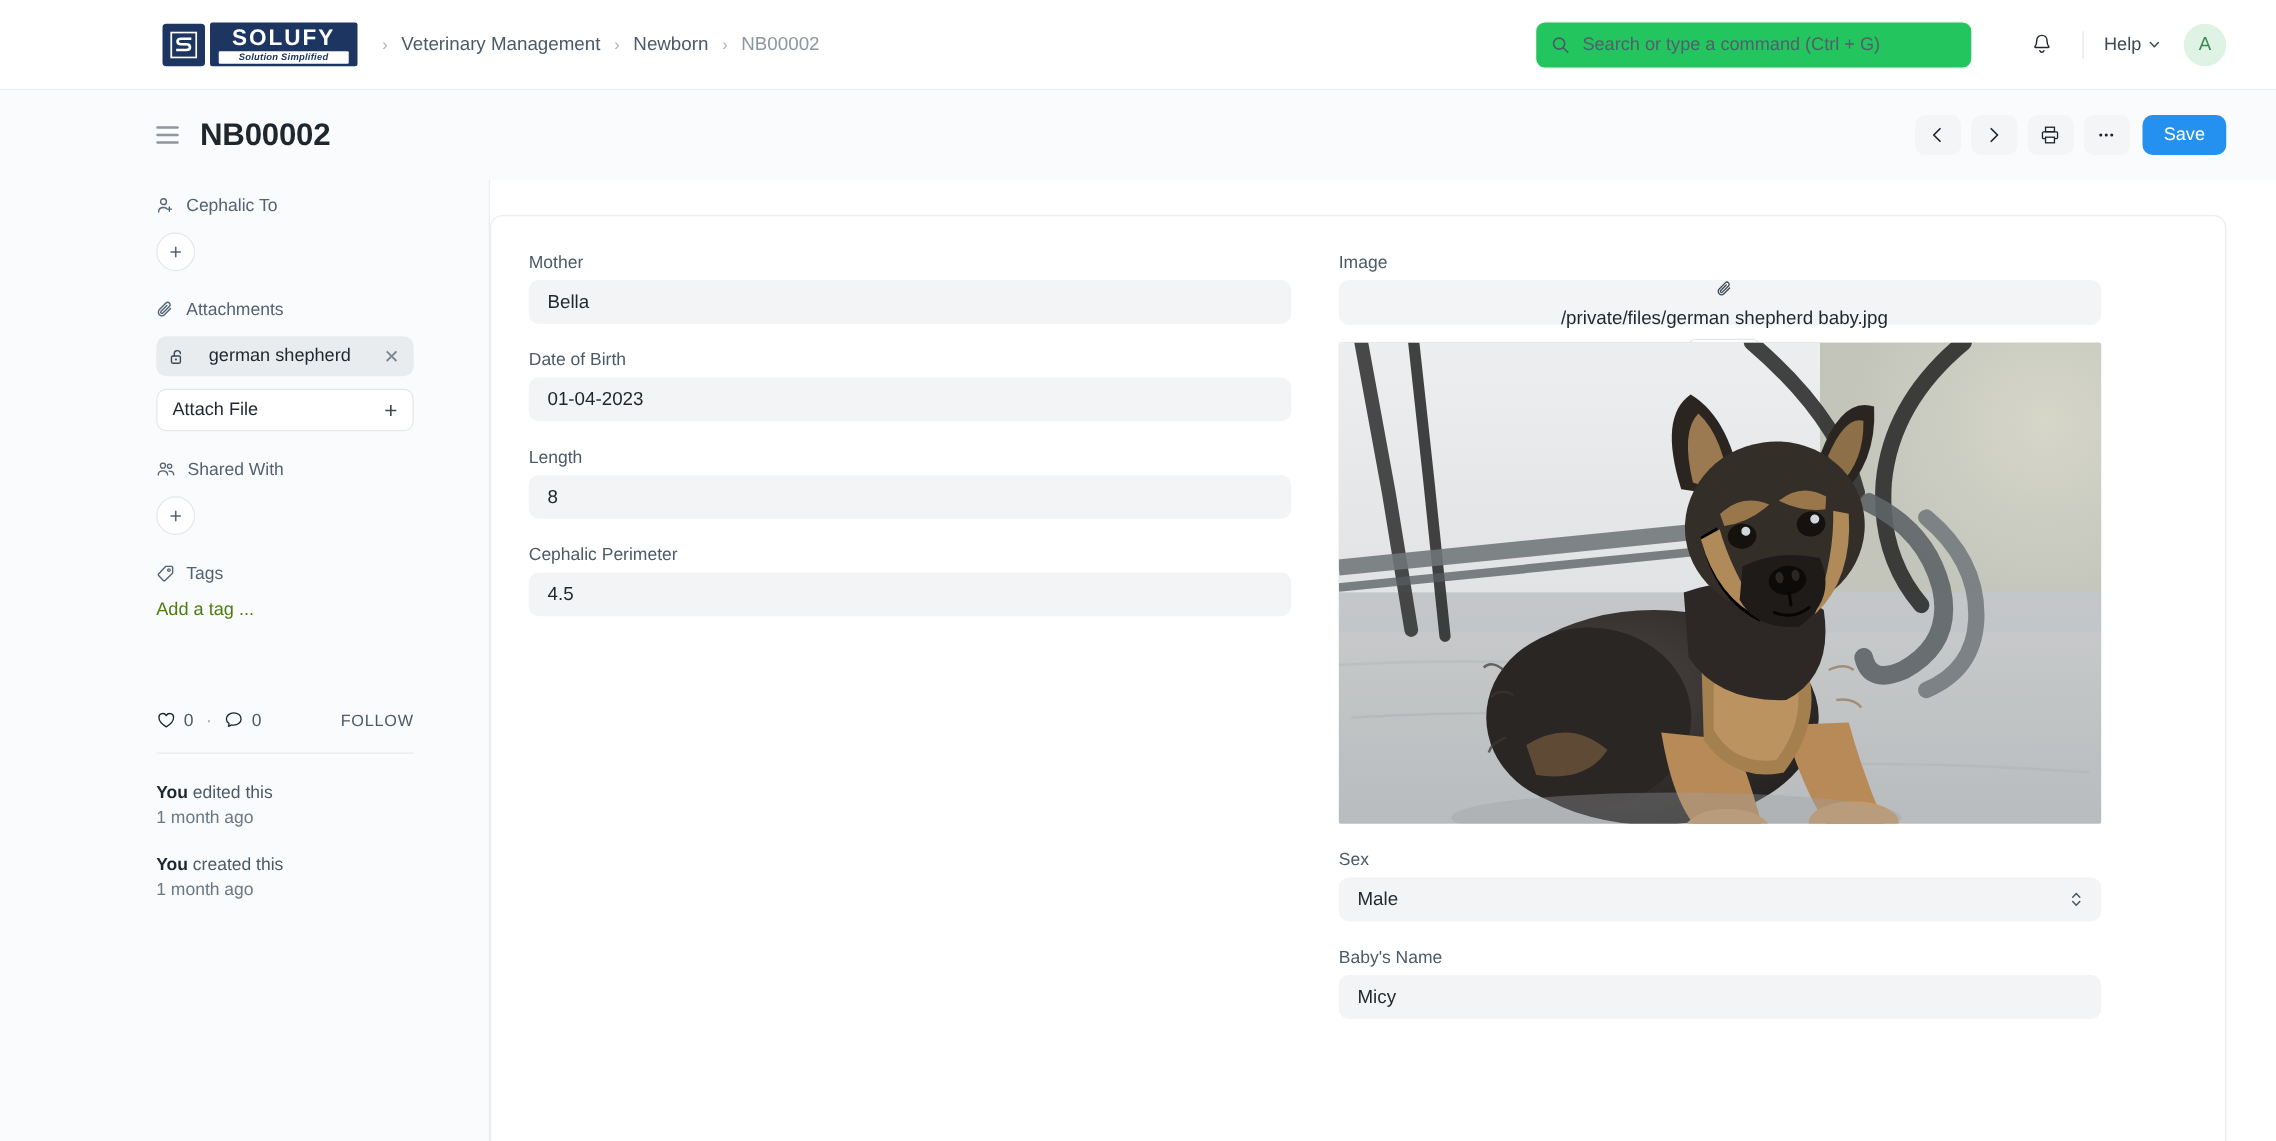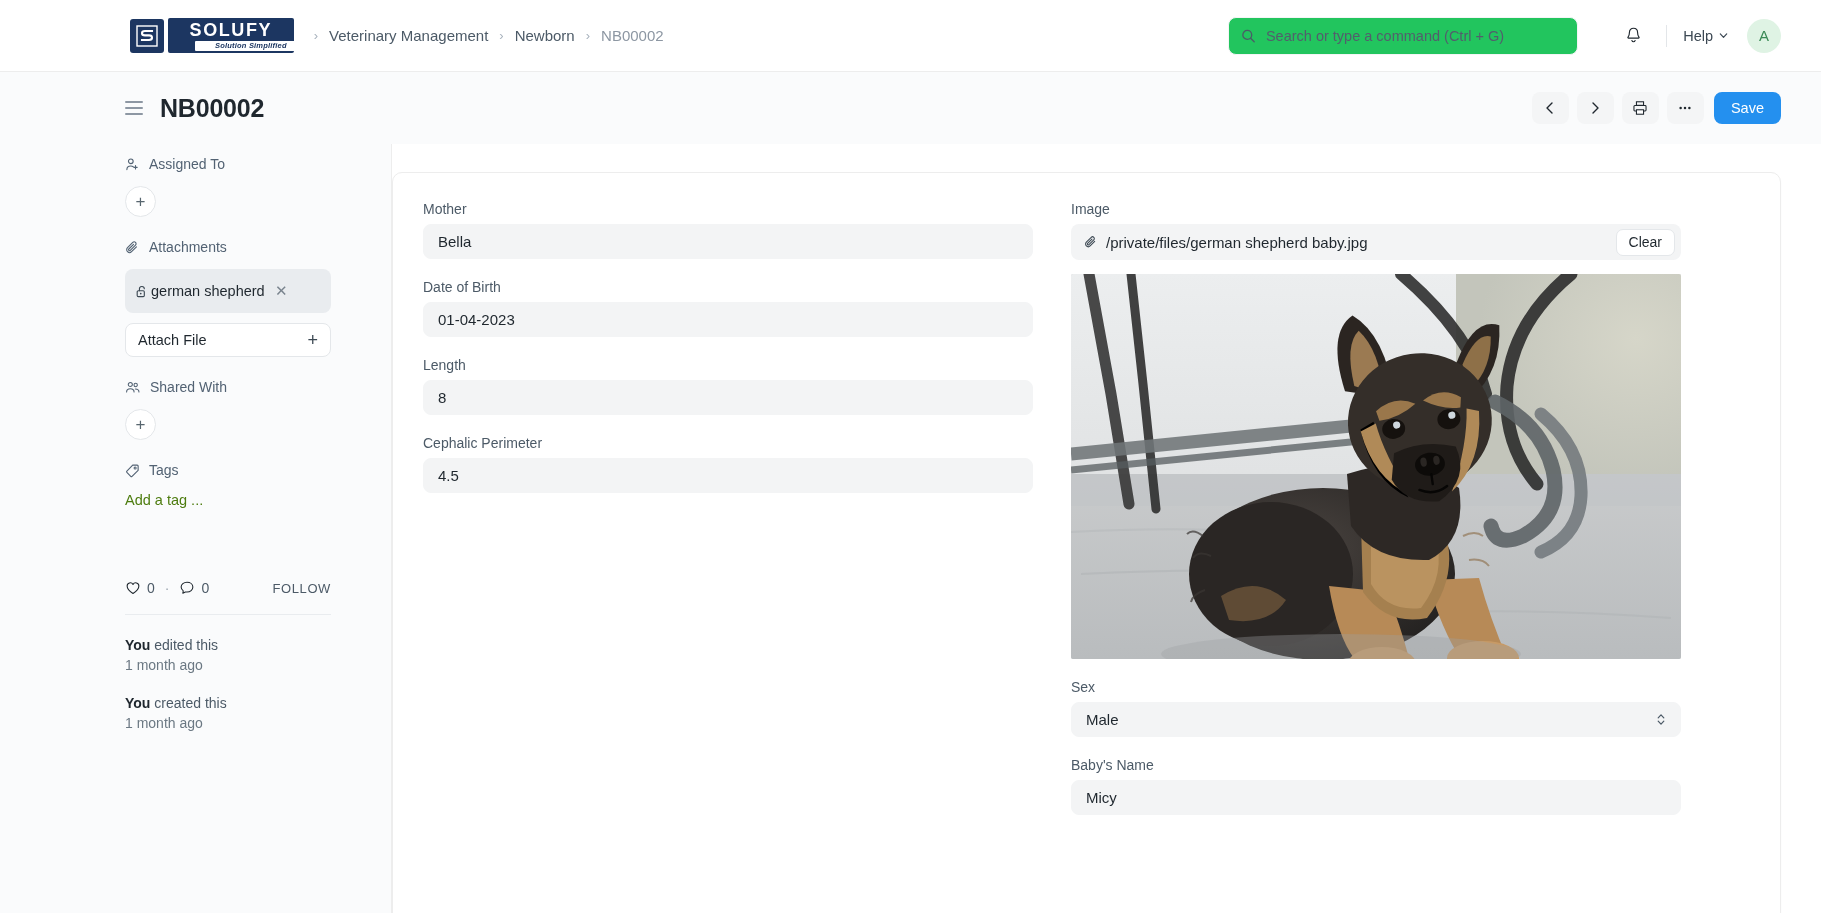--- a/index.html
+++ b/index.html
@@ -43,25 +43,24 @@
     font-family: "Liberation Sans", sans-serif;
   }
   .logo-tag {
     margin-top: 2px;
     background: #ffffff;
     color: #1c3661;
     font-size: 7.5px;
     font-weight: 700;
     font-style: italic;
     letter-spacing: 0.2px;
-    padding: 1px 0;
+    padding: 1px 16px;
     border-radius: 1px;
     width: 100%;
     text-align: center;
-    margin-left: 40px;
   }
 
   .breadcrumb {
     display: flex; align-items: center;
     margin-left: 20px;
     font-size: 15px;
     color: #4c5a67;
     gap: 11px;
     white-space: nowrap;
   }
@@ -161,26 +160,26 @@
     margin-bottom: 14px;
   }
   .side-block { margin-bottom: 22px; }
   .add-circle {
     width: 31px; height: 31px; border-radius: 50%;
     background: #fff; border: 1px solid #e4e7ea;
     display: flex; align-items: center; justify-content: center;
     color: #58666f; font-size: 17px; cursor: pointer;
   }
   .attach-chip {
-    height: 44px;
+    height: 32px;
     background: #e9ecef;
     border-radius: 8px;
     display: flex; align-items: center;
     padding: 0 9px;
-    gap: 2px;
+    gap: 18px;
     margin-bottom: 10px;
     cursor: pointer;
   }
   .attach-chip-name {
     font-size: 14.5px; color: #1f272e;
     flex: 1;
     overflow: hidden; white-space: nowrap;
     text-overflow: clip;
     max-width: 120px;
   }
@@ -255,20 +254,21 @@
   .field-input.select { justify-content: space-between; cursor: pointer; }
   .spinner { display: flex; flex-direction: column; gap: 1px; color: #4c5a67; line-height: 0.7; font-size: 11px; }
 
   .image-row {
     height: 36px;
     background: #f3f4f5;
     border-radius: 8px;
     display: flex; align-items: center;
     padding: 0 6px 0 13px;
     gap: 8px;
+    flex-direction: column;
   }
   .image-path { font-size: 15px; color: #1f272e; flex: 1; }
   .clear-btn {
     background: #ffffff;
     border: 1px solid #e4e7ea;
     border-radius: 7px;
     height: 27px;
     padding: 0 12px;
     display: flex; align-items: center;
     font-size: 14px; color: #1f272e;
@@ -387,21 +387,21 @@
 
   <div class="sidebar">
 
     <div class="side-block">
       <div class="side-section-title">
         <svg width="15" height="15" viewBox="0 0 16 16">
           <circle cx="6.2" cy="4.6" r="2.5" fill="none" stroke="#526273" stroke-width="1.2"></circle>
           <path d="M2 13.4c0-2.4 1.9-3.8 4.2-3.8 1 0 1.9.25 2.6.7" fill="none" stroke="#526273" stroke-width="1.2" stroke-linecap="round"></path>
           <path d="M11.2 9.2v3.6M9.4 11h3.6" stroke="#526273" stroke-width="1.2" stroke-linecap="round"></path>
         </svg>
-        <span>Assigned To</span>
+        <span>Cephalic To</span>
       </div>
       <div class="add-circle">+</div>
     </div>
 
     <div class="side-block">
       <div class="side-section-title">
         <svg width="15" height="15" viewBox="0 0 16 16">
           <path d="M12.2 7.3 7 12.5a3 3 0 0 1-4.3-4.3l5.6-5.6a2 2 0 0 1 2.9 2.9L5.6 11.1a1 1 0 0 1-1.5-1.5l5-5" fill="none" stroke="#526273" stroke-width="1.2" stroke-linecap="round" stroke-linejoin="round"></path>
         </svg>
         <span>Attachments</span>

